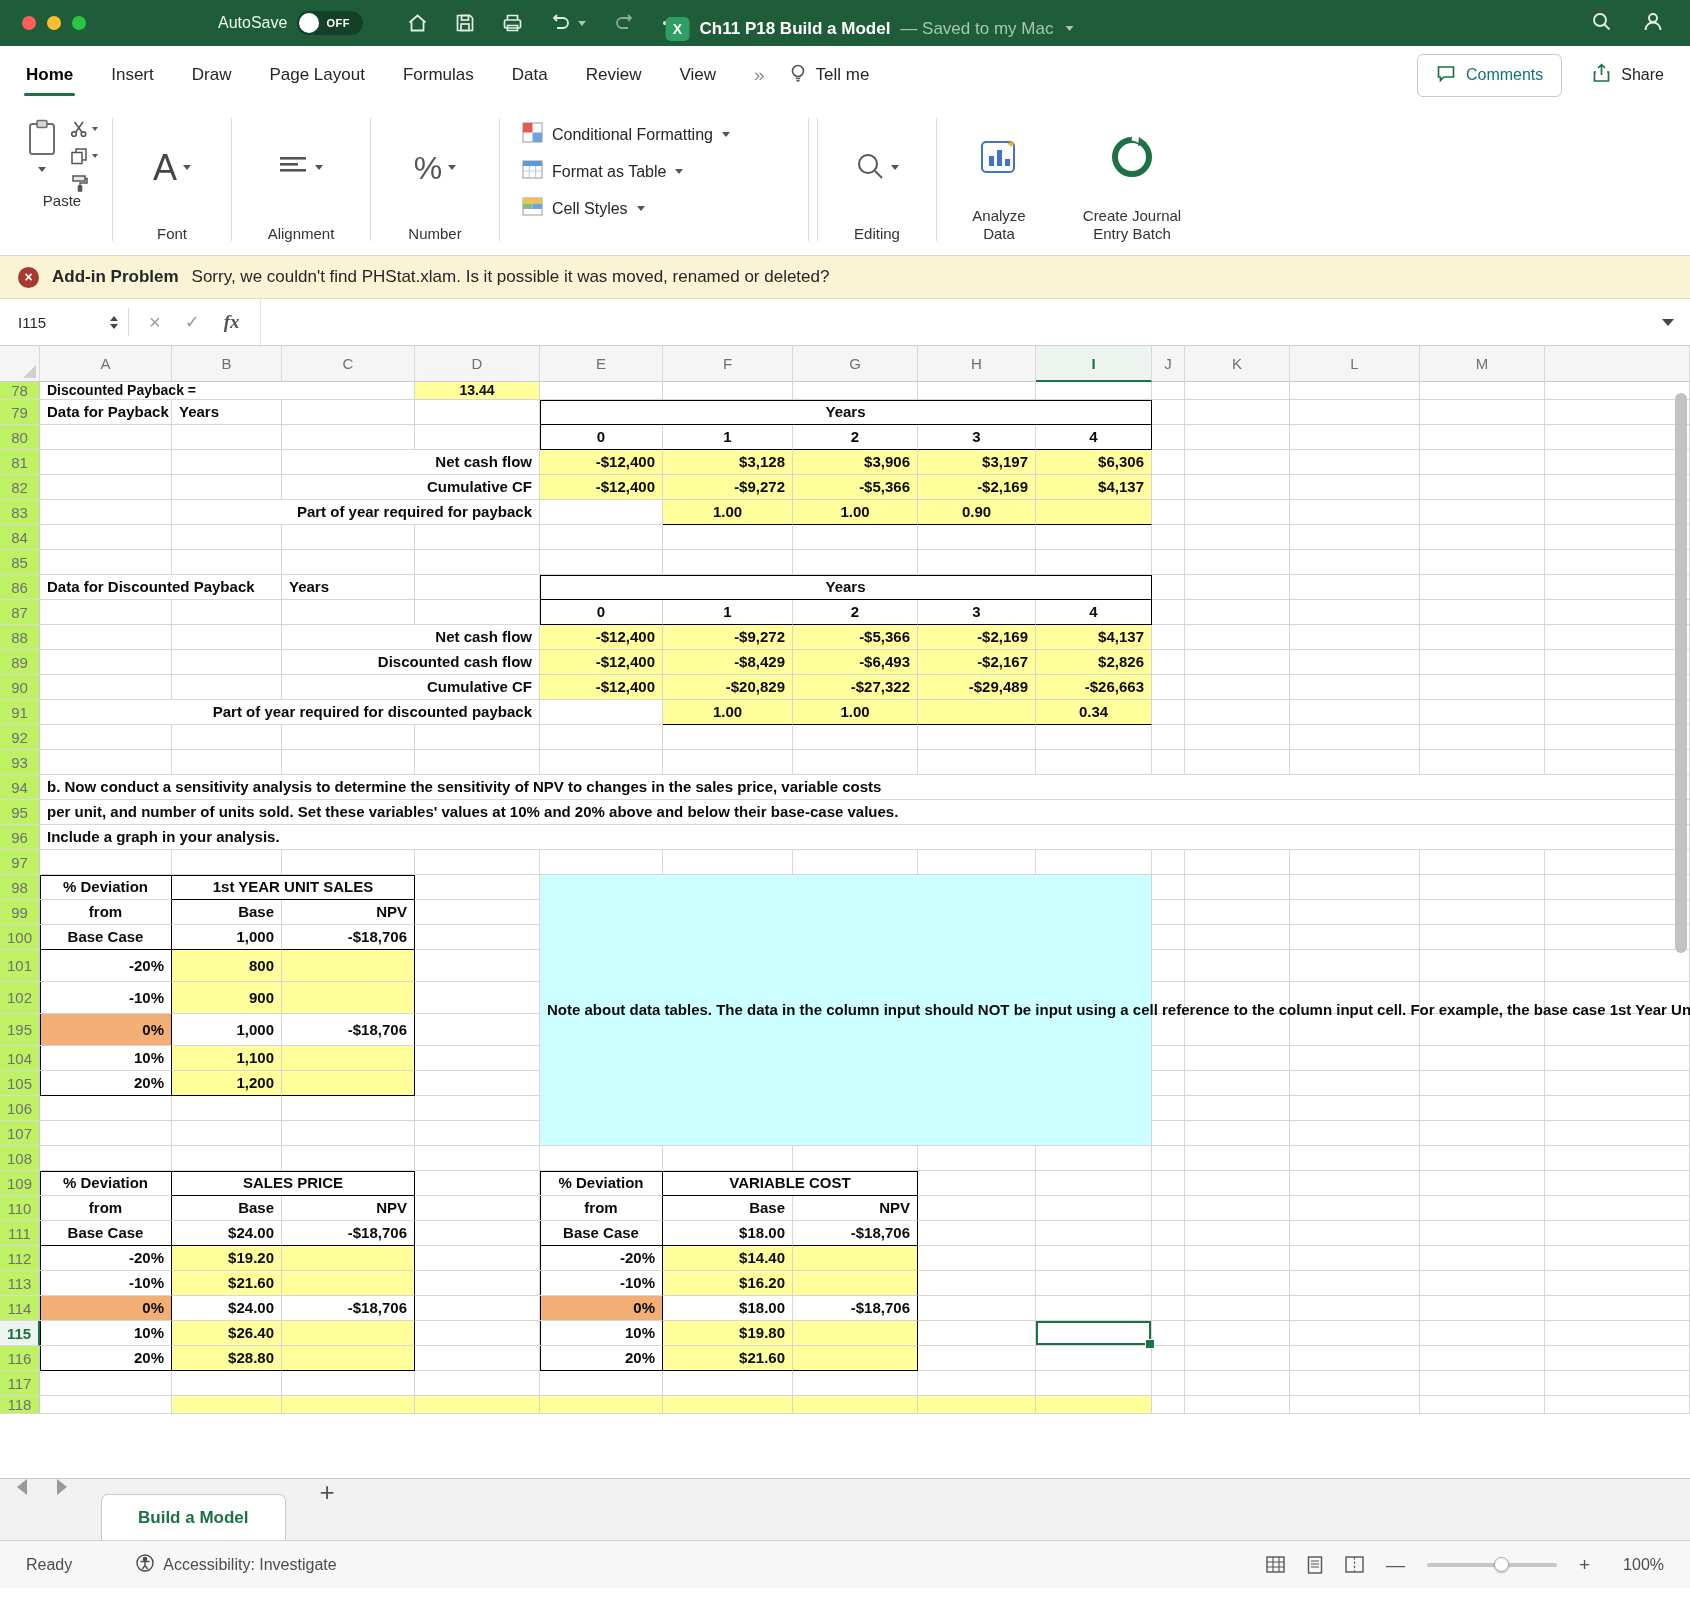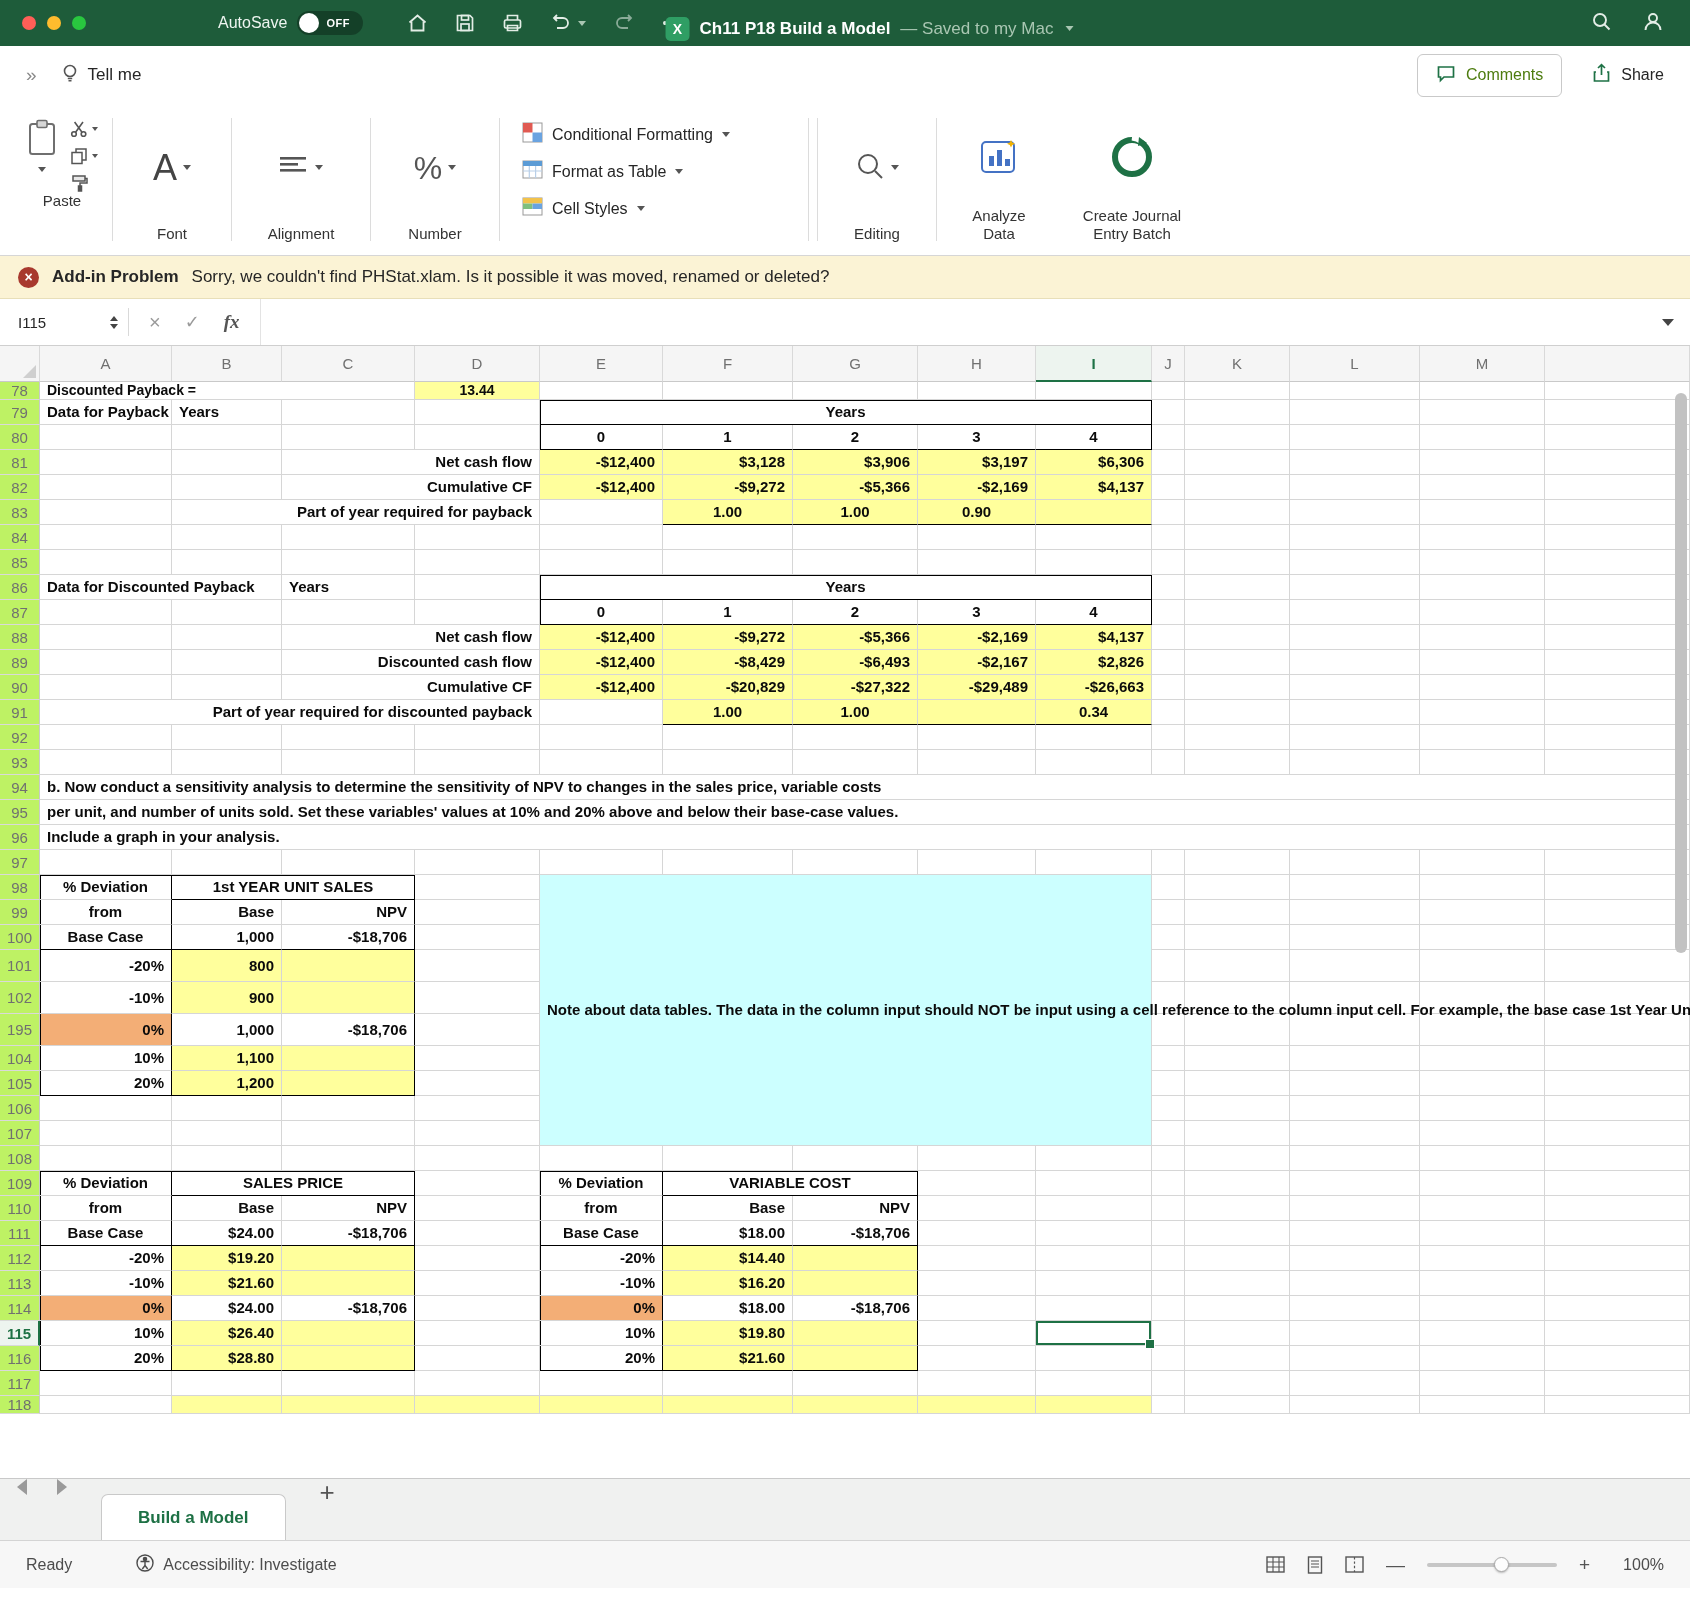--- a/index.html
+++ b/index.html
@@ -27,21 +27,21 @@
 
   
   .menubar{height:58px;display:flex;align-items:center;background:#fff;padding:0 26px}
   .mtabs{display:flex;align-items:center;height:100%}
   .mtab{font-size:17px;color:#262626;margin-right:38px;height:100%;display:flex;align-items:center;position:relative}
   .mtab.active{font-weight:700;color:#000}
   .mtab.active::after{content:"";position:absolute;left:-2px;right:-2px;bottom:8px;height:3px;border-radius:2px;background:#1e7145}
   .moverflow{color:#8a8a8a;font-size:19px;margin-right:24px}
   .tellme{display:flex;align-items:center;gap:9px;font-size:17px;color:#262626}
   .mb-right{margin-left:auto;display:flex;align-items:center;gap:30px}
-  .comments-btn{display:flex;align-items:center;gap:10px;border:1px solid #c9c9c9;border-radius:6px;padding:9px 18px;font-size:16px;color:#4d7c0f;background:#fff}
+  .comments-btn{display:flex;align-items:center;gap:10px;border:1px solid #c9c9c9;border-radius:6px;padding:9px 18px;font-size:16px;color:#0f766e;background:#fff}
   .share-btn{display:flex;align-items:center;gap:10px;font-size:16px;color:#262626}
 
   
   .ribbon{height:152px;background:#fff;border-bottom:1px solid #d6d6d6;display:flex;align-items:stretch;padding:4px 6px 0 16px}
   .rgroup{display:flex;flex-direction:column;align-items:center;padding:2px 10px 0}
   .rbig{flex:1;display:flex;align-items:center;justify-content:center;gap:6px}
   .glabel{font-size:15px;color:#333;padding-bottom:12px;display:flex;align-items:center;gap:5px;text-align:center;line-height:1.2}
   .rdiv{width:1px;background:#dcdcdc;margin:10px 4px 14px}
   .crt{display:inline-block;width:0;height:0;border-left:4.5px solid transparent;border-right:4.5px solid transparent;border-top:5px solid #555}
   .crt.s{border-left-width:3.5px;border-right-width:3.5px;border-top-width:4px}
@@ -181,20 +181,30 @@
           <path d="M13.5 13.5 L18.5 18.5"></path>
         </svg></span>
     <span><svg width="22" height="21" viewBox="0 0 22 21" fill="none" stroke="#e3ede6" stroke-width="1.9">
           <circle cx="11" cy="7" r="4"></circle>
           <path d="M3.5 19 a7.5 7.5 0 0 1 15 0"></path>
         </svg></span>
   </div>
 </div>
 
 <div class="menubar">
+  <div class="mtabs">
+      <div class="mtab active">Home</div>
+      <div class="mtab">Insert</div>
+      <div class="mtab">Draw</div>
+      <div class="mtab">Page Layout</div>
+      <div class="mtab">Formulas</div>
+      <div class="mtab">Data</div>
+      <div class="mtab">Review</div>
+      <div class="mtab">View</div>
+    </div>
   <span class="moverflow">»</span>
   <div class="tellme">
     <span><svg width="18" height="20" viewBox="0 0 18 20" fill="none" stroke="#555" stroke-width="1.6">
           <circle cx="9" cy="8" r="5.5"></circle>
           <path d="M6.8 15.5 H11.2 M7.5 17.8 H10.5"></path>
         </svg></span>
     <span>Tell me</span>
   </div>
   <div class="mb-right">
     <div class="comments-btn">

